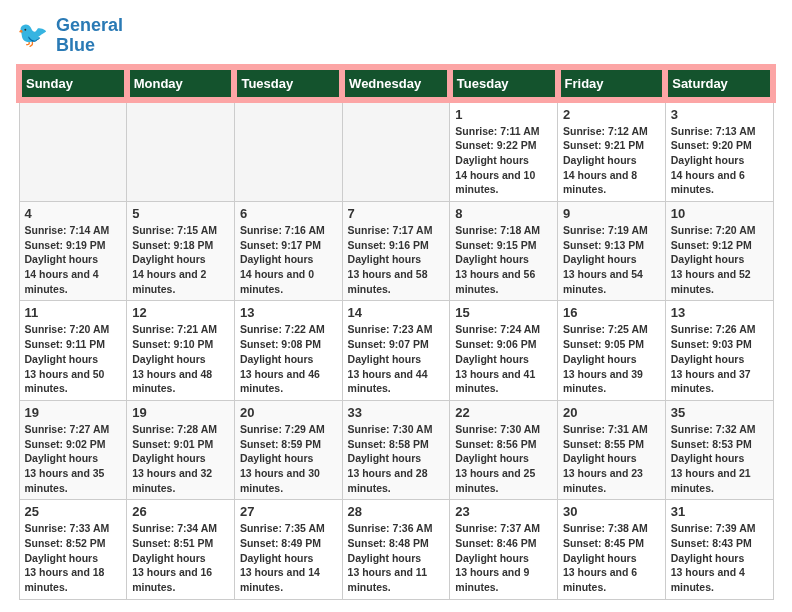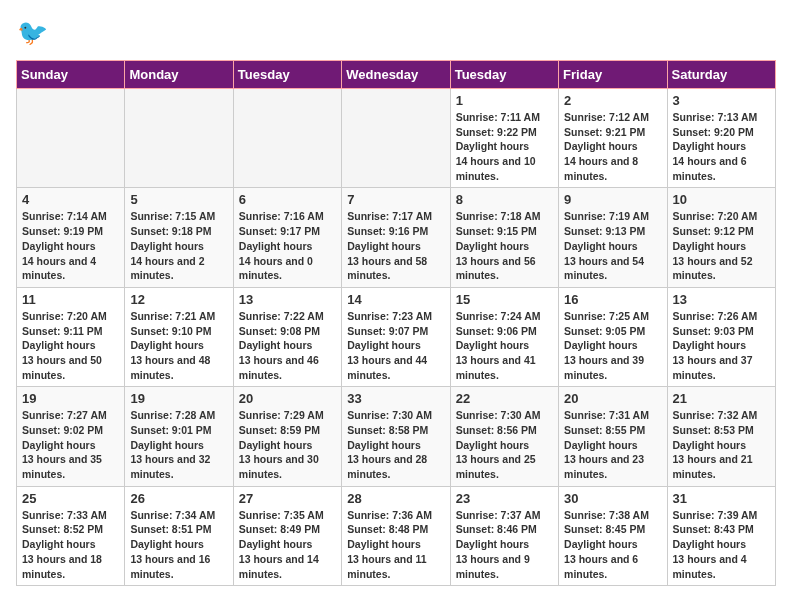--- a/index.html
+++ b/index.html
@@ -45,26 +45,26 @@
     .subtitle {
       font-size: 16px;
       color: #333;
     }
     .calendar-table {
       width: 100%;
       border-collapse: collapse;
       font-size: 11px;
     }
     .calendar-table th {
-      background-color: #701a75;
+      background-color: #14532d;
       color: #fff;
       padding: 6px 4px;
       text-align: left;
       font-size: 13px;
-      border: 1px solid #fca5a5;
+      border: 6px solid #fca5a5;
     }
     .calendar-table td {
       border: 1px solid #ccc;
       vertical-align: top;
       padding: 4px 5px;
       width: calc(100% / 7);
       height: 85px;
       background: #fff;
     }
     .calendar-table td.empty {
@@ -87,20 +87,24 @@
     }
   </style>
 </head>
 <body>
 
 <div class="header-area">
   <div class="logo">
     <svg class="logo-bird" viewBox="0 0 40 40">
       <text x="2" y="28" font-size="28" fill="#2a7ab5">🐦</text>
     </svg>
+    <div class="logo-text">
+      <div><span>General</span></div>
+      <div style="color:#2a7ab5">Blue</div>
+    </div>
   </div>
   <div class="title-area">
     <div class="month-title"></div>
     <div class="subtitle"></div>
   </div>
 </div>
 
 <table class="calendar-table">
   <thead>
     <tr>
@@ -211,21 +215,21 @@
         </td>
         <td>
           <div class="day-number">22</div>
           <div class="day-info">Sunrise: 7:30 AM<br>Sunset: 8:56 PM<br>Daylight hours<br>13 hours and 25 minutes.</div>
         </td>
         <td>
           <div class="day-number">20</div>
           <div class="day-info">Sunrise: 7:31 AM<br>Sunset: 8:55 PM<br>Daylight hours<br>13 hours and 23 minutes.</div>
         </td>
         <td>
-          <div class="day-number">21</div>
+          <div class="day-number">35</div>
           <div class="day-info">Sunrise: 7:32 AM<br>Sunset: 8:53 PM<br>Daylight hours<br>13 hours and 21 minutes.</div>
         </td>
       </tr>
       <tr>
         <td>
           <div class="day-number">25</div>
           <div class="day-info">Sunrise: 7:33 AM<br>Sunset: 8:52 PM<br>Daylight hours<br>13 hours and 18 minutes.</div>
         </td>
         <td>
           <div class="day-number">26</div>

